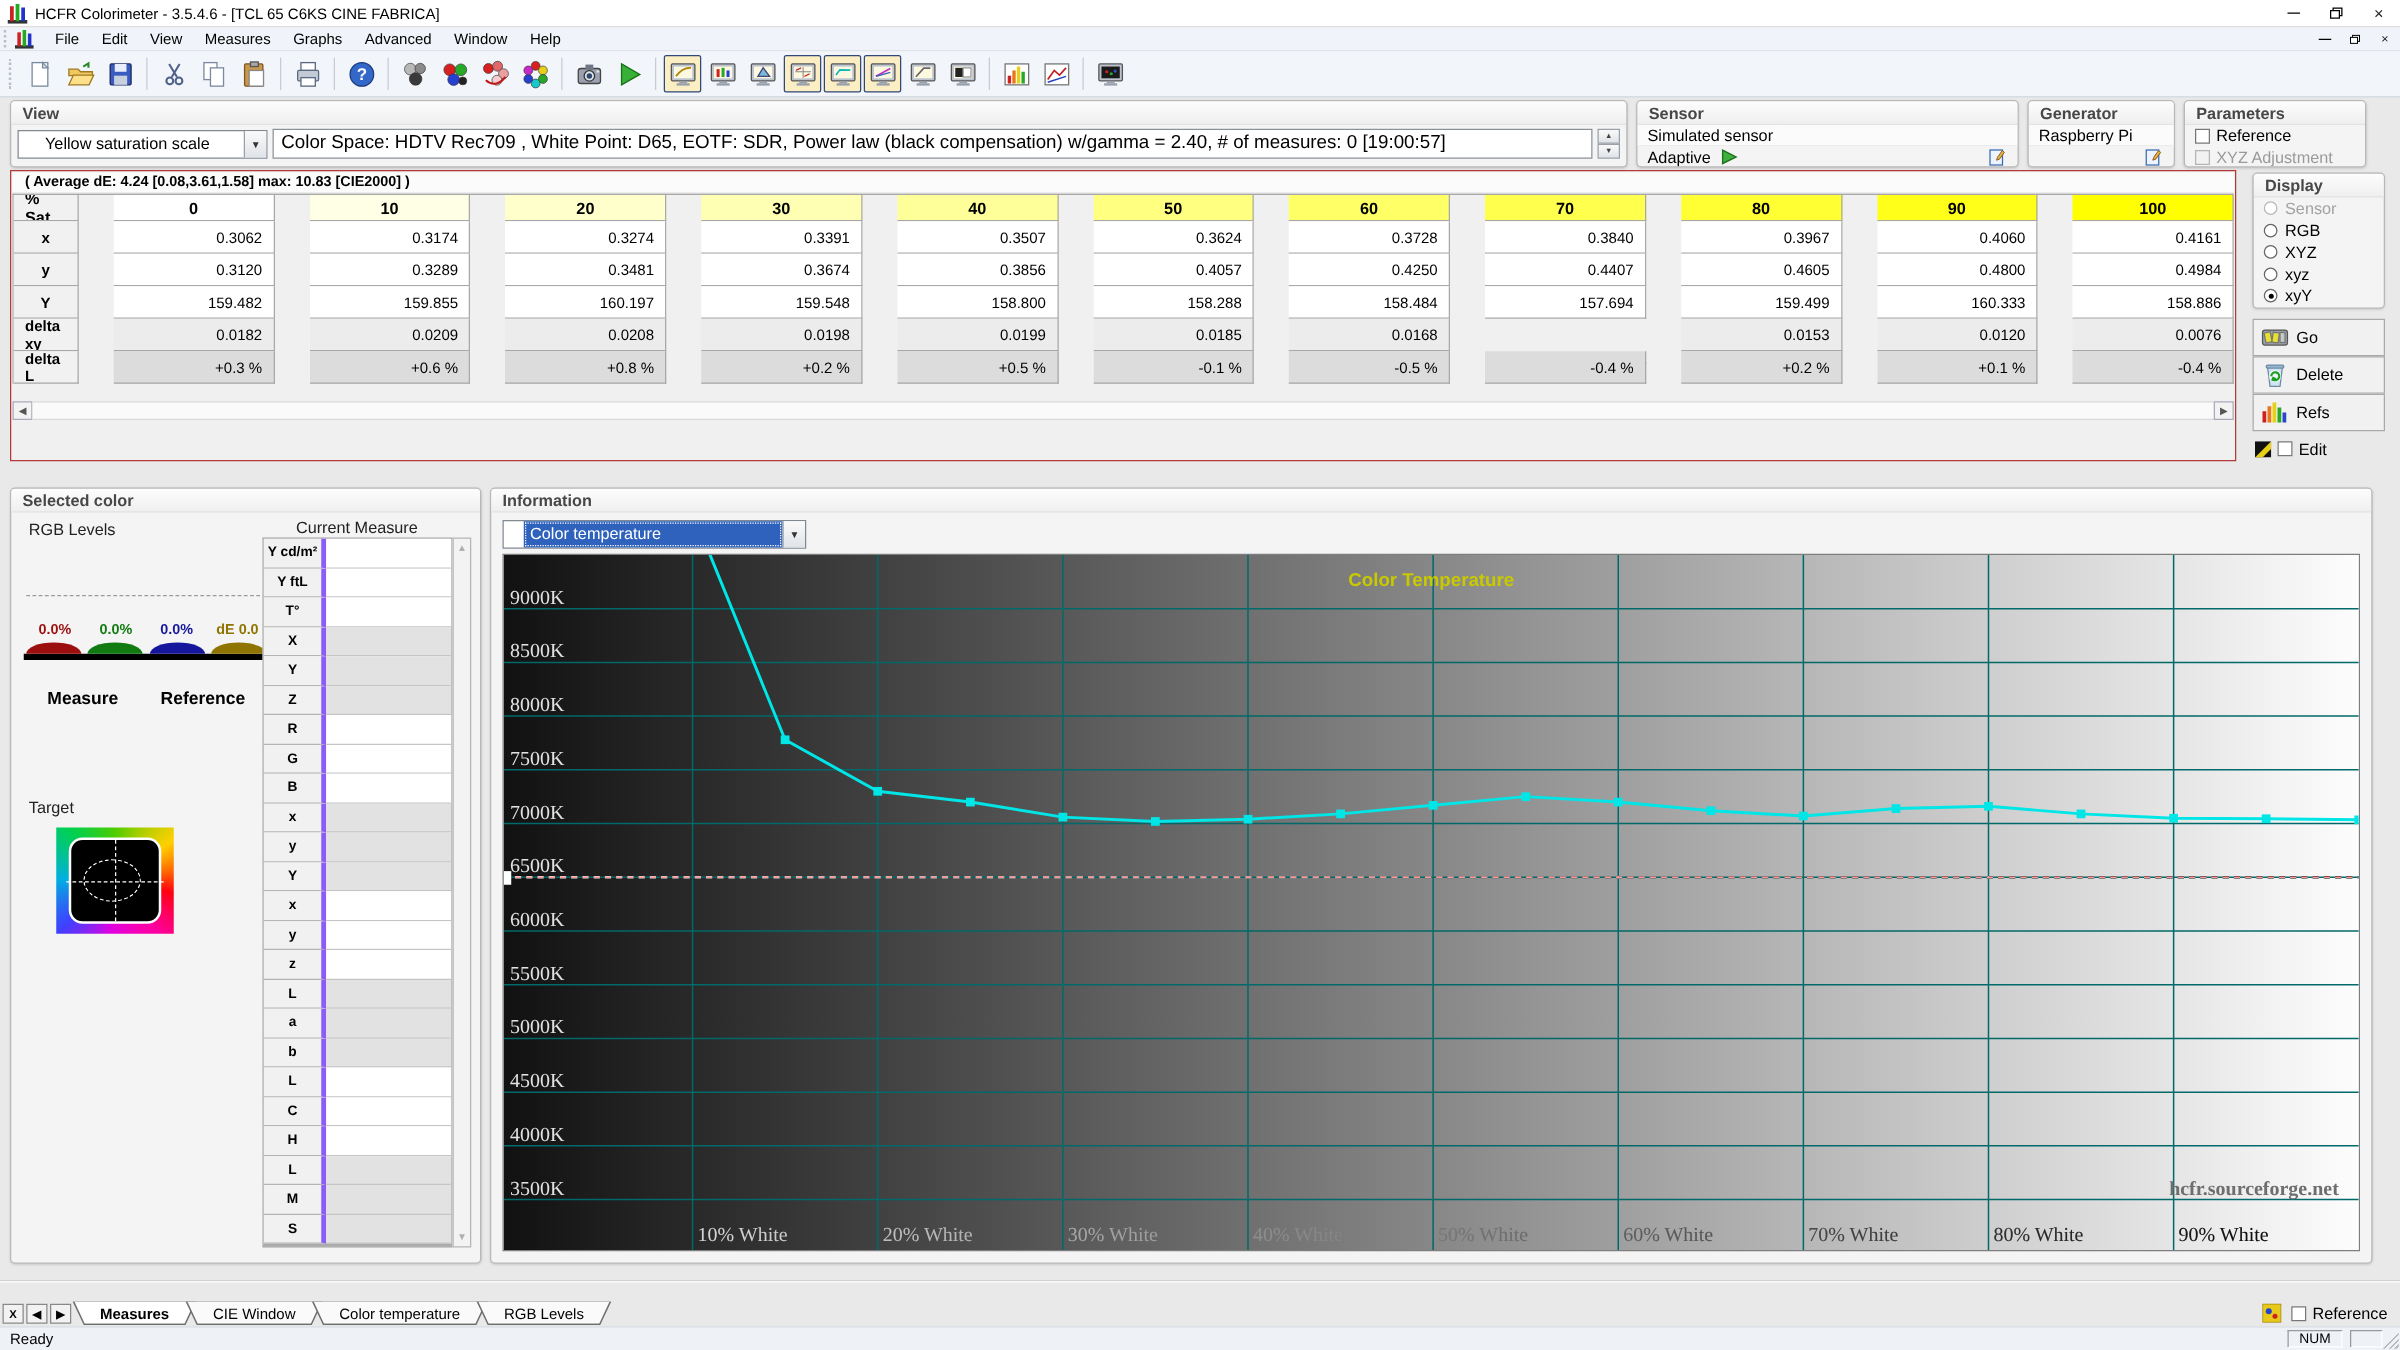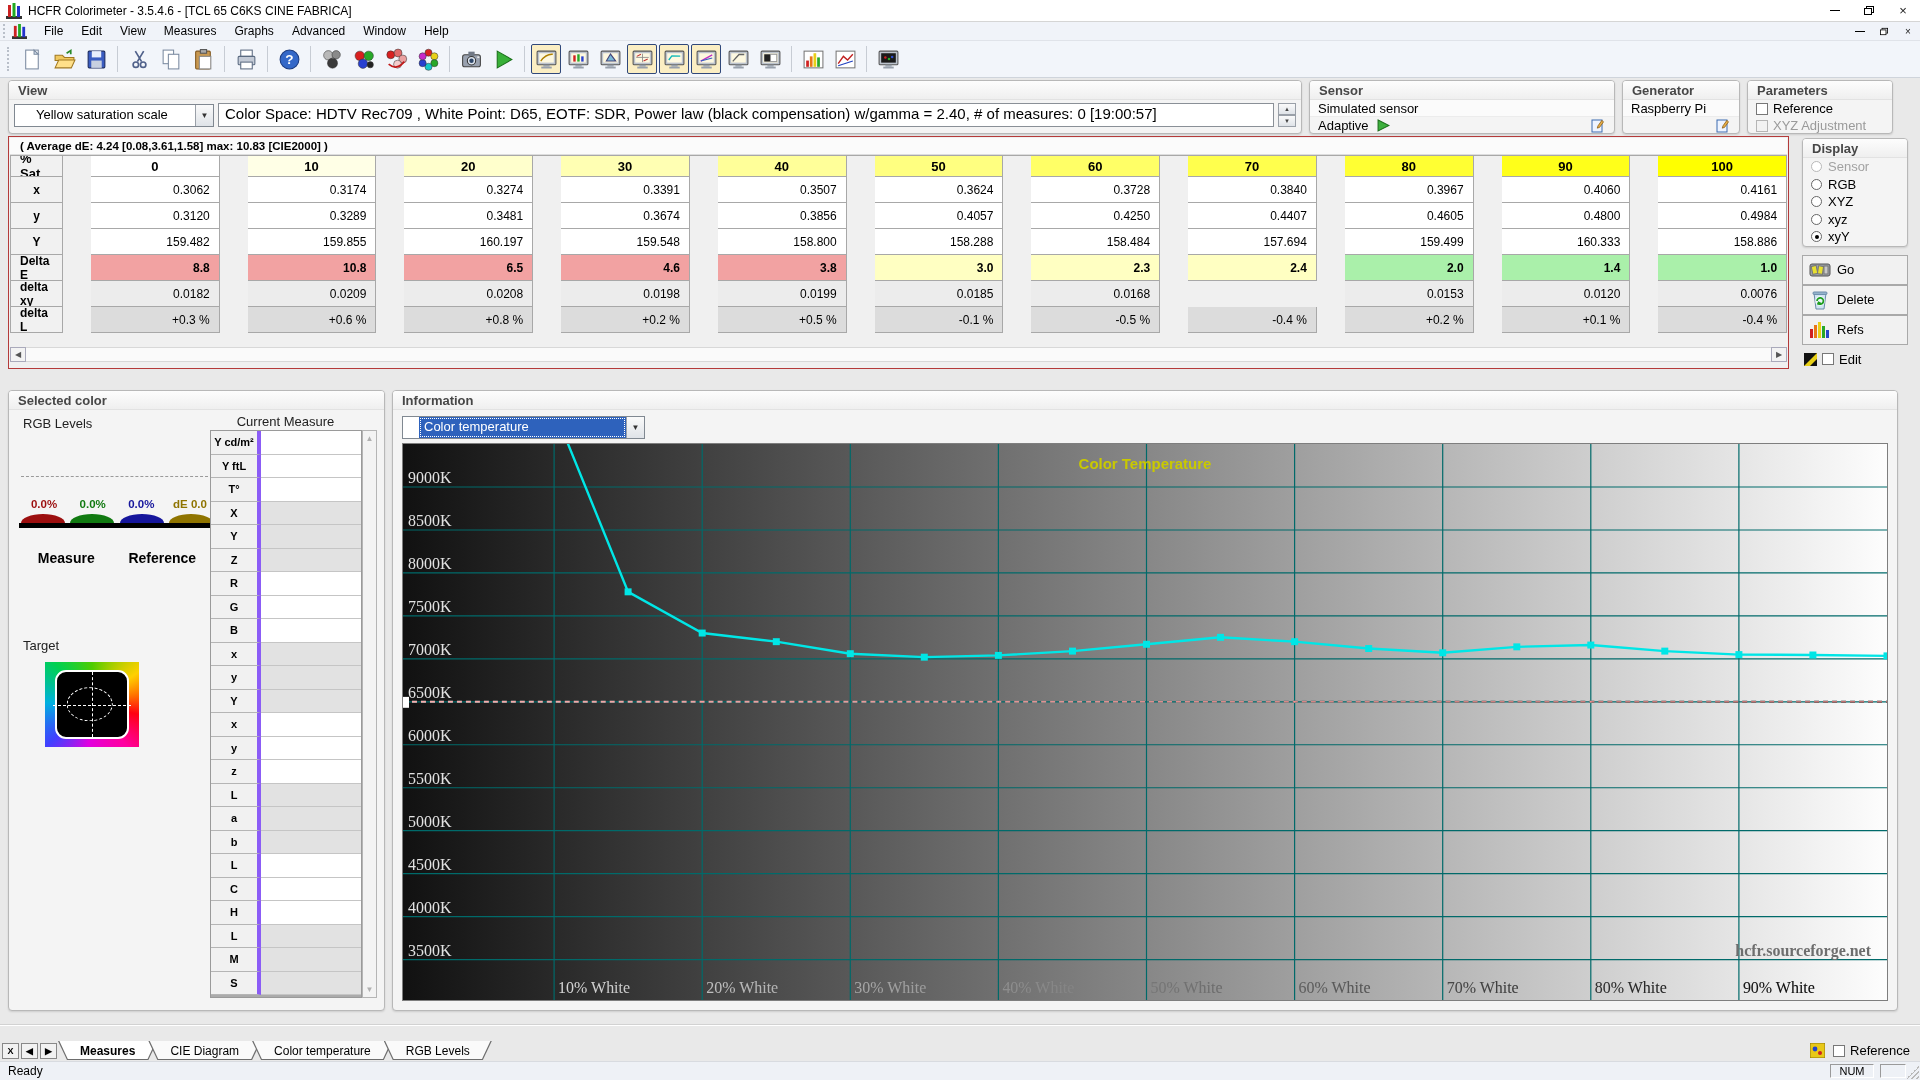--- a/index.html
+++ b/index.html
@@ -527,34 +527,20 @@
         <div class="gcell data" style="background: rgb(255, 255, 255);">159.855</div>
         <div class="gcell data" style="background: rgb(255, 255, 255);">160.197</div>
         <div class="gcell data" style="background: rgb(255, 255, 255);">159.548</div>
         <div class="gcell data" style="background: rgb(255, 255, 255);">158.800</div>
         <div class="gcell data" style="background: rgb(255, 255, 255);">158.288</div>
         <div class="gcell data" style="background: rgb(255, 255, 255);">158.484</div>
         <div class="gcell data" style="background: rgb(255, 255, 255);">157.694</div>
         <div class="gcell data" style="background: rgb(255, 255, 255);">159.499</div>
         <div class="gcell data" style="background: rgb(255, 255, 255);">160.333</div>
         <div class="gcell data" style="background: rgb(255, 255, 255);">158.886</div>
-      </div>
-      <div class="grow">
-        <div class="gcell lab">Delta E</div>
-        <div class="gcell data bold" style="background: rgb(242, 162, 162);">8.8</div>
-        <div class="gcell data bold" style="background: rgb(242, 162, 162);">10.8</div>
-        <div class="gcell data bold" style="background: rgb(242, 162, 162);">6.5</div>
-        <div class="gcell data bold" style="background: rgb(242, 162, 162);">4.6</div>
-        <div class="gcell data bold" style="background: rgb(242, 162, 162);">3.8</div>
-        <div class="gcell data bold" style="background: rgb(255, 255, 194);">3.0</div>
-        <div class="gcell data bold" style="background: rgb(255, 255, 194);">2.3</div>
-        <div class="gcell data bold" style="background: rgb(255, 255, 194);">2.4</div>
-        <div class="gcell data bold" style="background: rgb(170, 240, 170);">2.0</div>
-        <div class="gcell data bold" style="background: rgb(170, 240, 170);">1.4</div>
-        <div class="gcell data bold" style="background: rgb(170, 240, 170);">1.0</div>
       </div>
       <div class="grow">
         <div class="gcell lab">delta xy</div>
         <div class="gcell data" style="background: rgb(236, 236, 236);">0.0182</div>
         <div class="gcell data" style="background: rgb(236, 236, 236);">0.0209</div>
         <div class="gcell data" style="background: rgb(236, 236, 236);">0.0208</div>
         <div class="gcell data" style="background: rgb(236, 236, 236);">0.0198</div>
         <div class="gcell data" style="background: rgb(236, 236, 236);">0.0199</div>
         <div class="gcell data" style="background: rgb(236, 236, 236);">0.0185</div>
         <div class="gcell data" style="background: rgb(236, 236, 236);">0.0168</div>
@@ -886,21 +872,21 @@
   <div class="navbtn">X</div>
   <div class="navbtn">◀</div>
   <div class="navbtn">▶</div>
   <div id="tabs">
       <div class="tab active">
         <div class="tin"></div>
         <span>Measures</span>
       </div>
       <div class="tab">
         <div class="tin"></div>
-        <span>CIE Diagram</span>
+        <span>CIE Window</span>
       </div>
       <div class="tab">
         <div class="tin"></div>
         <span>Color temperature</span>
       </div>
       <div class="tab">
         <div class="tin"></div>
         <span>RGB Levels</span>
       </div>
     </div>

